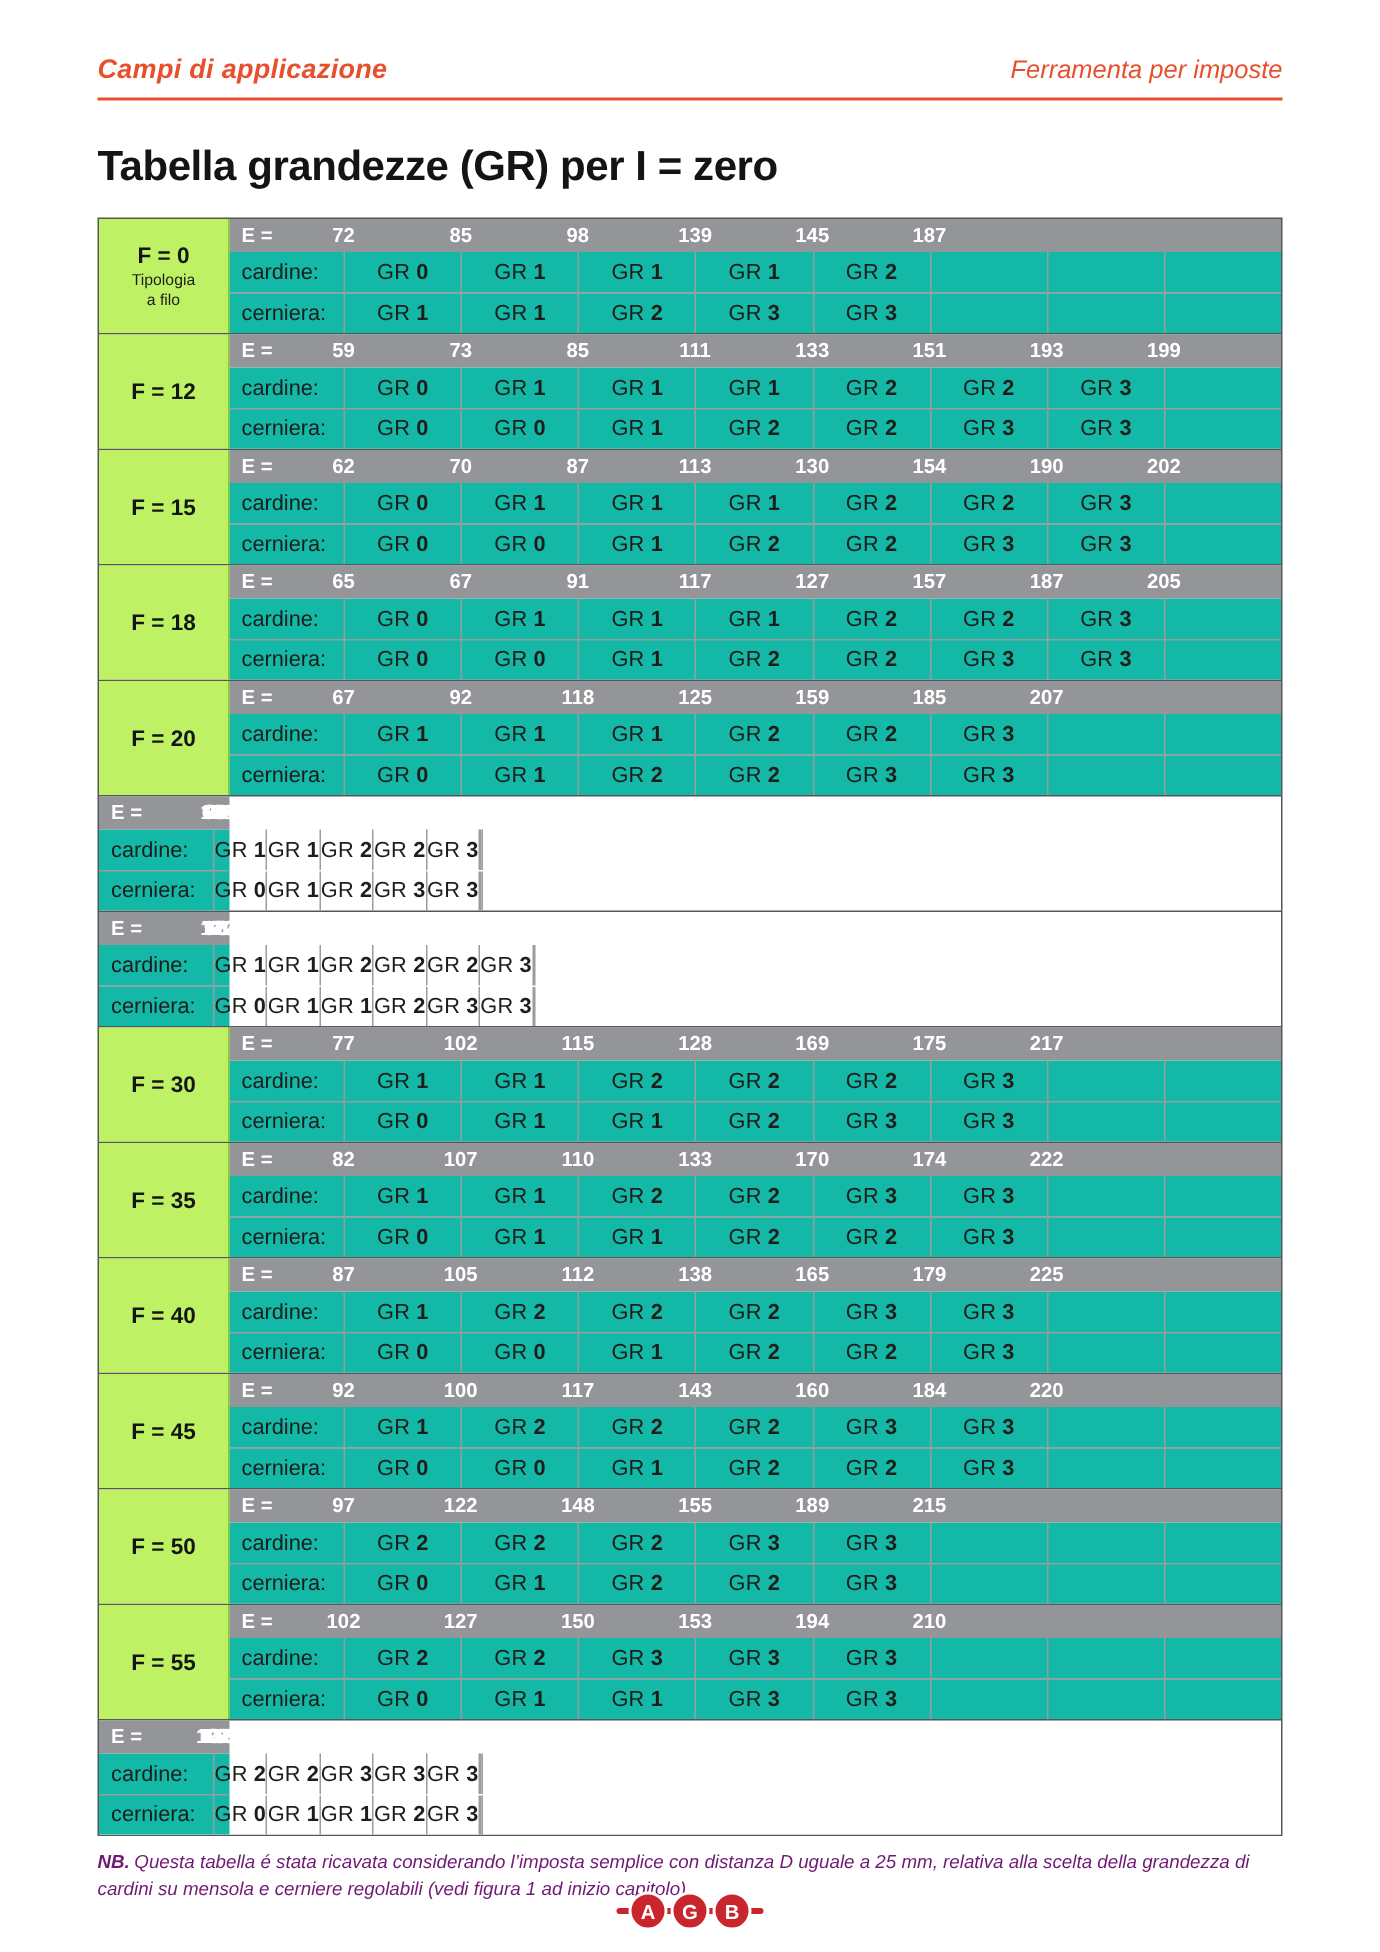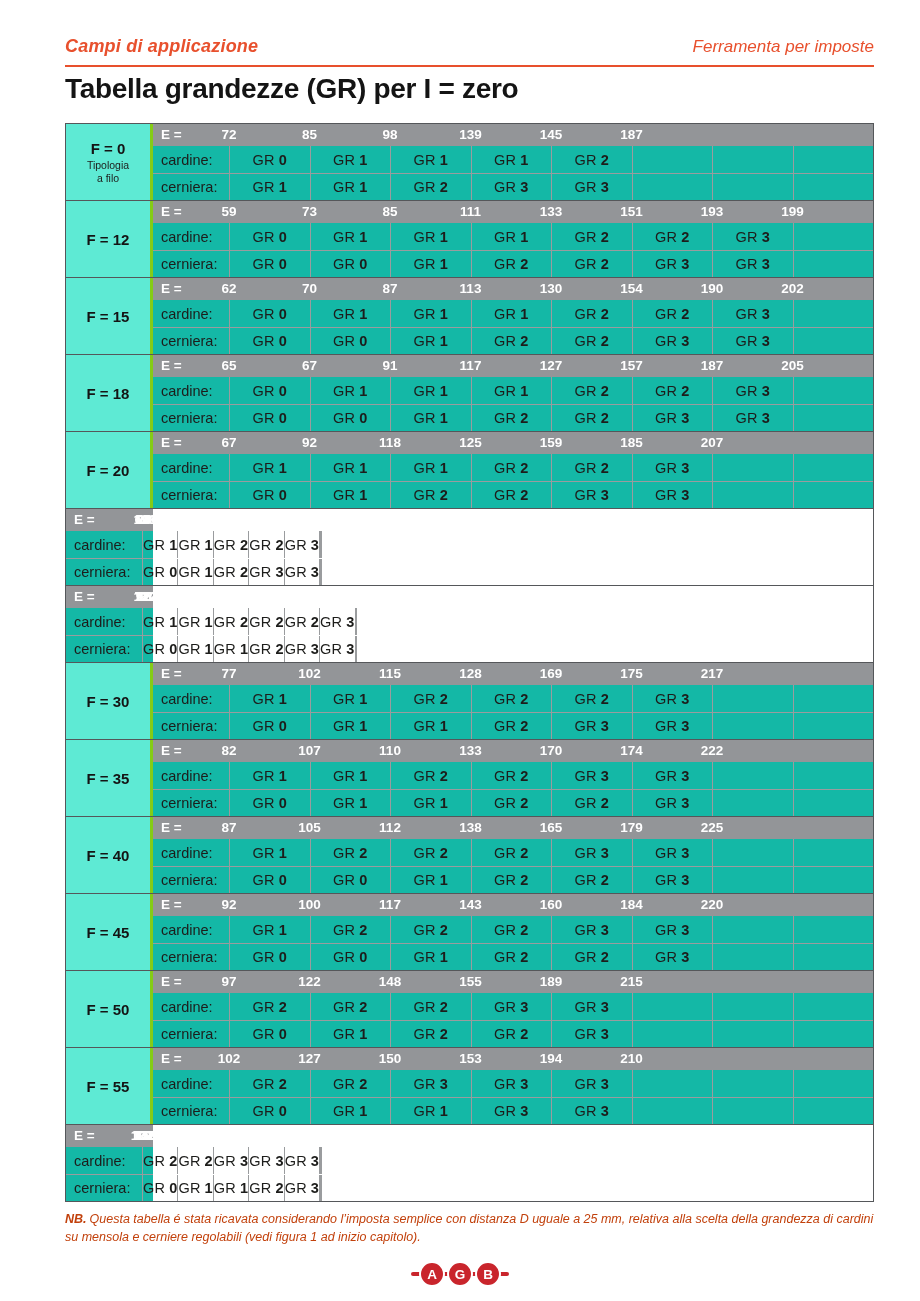--- a/index.html
+++ b/index.html
@@ -5,52 +5,52 @@
   :root { --accent:#e8502d; --logo:#c9252c; --bar:#939598; }
   * { margin:0; padding:0; box-sizing:border-box; }
   html, body { background:#ffffff; }
   body {
     width:920px; height:1301px;
     font-family:"Liberation Sans", sans-serif;
     color:#1d1d1b;
     position:relative;
     overflow:hidden;
   }
-  .page { padding:36px 46px 0 65px; }
+  .page { padding:36px 65px 0 65px; }
 
   
   .page-header { display:flex; justify-content:space-between; align-items:baseline; }
   .header-left  { font-size:18px; font-weight:bold; font-style:italic; color:var(--accent); letter-spacing:.2px; }
   .header-right { font-size:17px; font-style:italic; color:var(--accent); }
   .header-rule  { height:2px; background:var(--accent); margin-top:8px; }
 
   
-  .page-title { margin-top:6px; font-size:28px; font-weight:bold; letter-spacing:-.3px; color:#141414; }
+  .page-title { margin-top:28px; font-size:28px; font-weight:bold; letter-spacing:-.3px; color:#141414; }
 
   
   .gr-table { margin-top:18px; border:1px solid #55575a; }
   .t-group { display:grid; grid-template-columns:87px 1fr; background:#fff; }
   .t-group + .t-group { border-top:1px solid #55575a; }
-  .f-cell { border-right:3px solid #84cc16; display:flex; flex-direction:column; align-items:center; justify-content:center; text-align:center; background:#5eead4; }
+  .f-cell { border-right:1px solid #84cc16; display:flex; flex-direction:column; align-items:center; justify-content:center; text-align:center; background:#bef264; }
   .f-label { font-size:15px; font-weight:bold; color:#141414; }
   .f-sub { font-size:10.5px; line-height:1.2; margin-top:2px; white-space:pre-line; }
   .g-rows { display:flex; flex-direction:column; }
 
   .e-row { position:relative; height:22px; background:var(--bar); }
   .e-row .e-label { position:absolute; left:8px; top:0; line-height:22px; color:#fff; font-weight:bold; font-size:13.5px; }
   .e-num { position:absolute; top:0; line-height:22px; transform:translateX(-50%); color:#fff; font-weight:bold; font-size:13.5px; white-space:nowrap; }
 
   .gr-row { display:grid; grid-template-columns:76px repeat(8,1fr); height:27px; background:#14b8a6; }
   .gr-row.second { border-top:1px solid #9a9c9e; }
   .row-label { display:flex; align-items:center; padding-left:8px; font-size:14.5px; }
   .gr-cell { display:flex; align-items:center; justify-content:center; font-size:14.5px; border-left:1px solid #9a9c9e; letter-spacing:.2px; }
   .gr-cell b { margin-left:4px; font-weight:bold; }
 
   
-  .footnote { margin-top:9px; font-size:12.5px; font-style:italic; line-height:1.4; color:#c2410c; }
+  .footnote { margin-top:9px; font-size:12.5px; font-style:italic; line-height:1.4; color:#701a75; }
   .footnote b { margin-right:3px; font-weight:bold; }
 
   
   .logo-wrap { position:absolute; left:0; bottom:14px; width:100%; display:flex; justify-content:center; }
   .logo { position:relative; display:flex; align-items:center; padding:0 7px; }
   .logo-line { position:absolute; left:0; right:0; top:50%; height:4px; margin-top:-2px; background:var(--logo); border-radius:3px; }
   .logo-disc { position:relative; width:26px; height:26px; margin:0 1px; border-radius:50%; background:var(--logo); border:2px solid #fff; color:#fff; font-size:13.5px; font-weight:bold; display:flex; align-items:center; justify-content:center; }
 </style>
 </head>
 <body>

